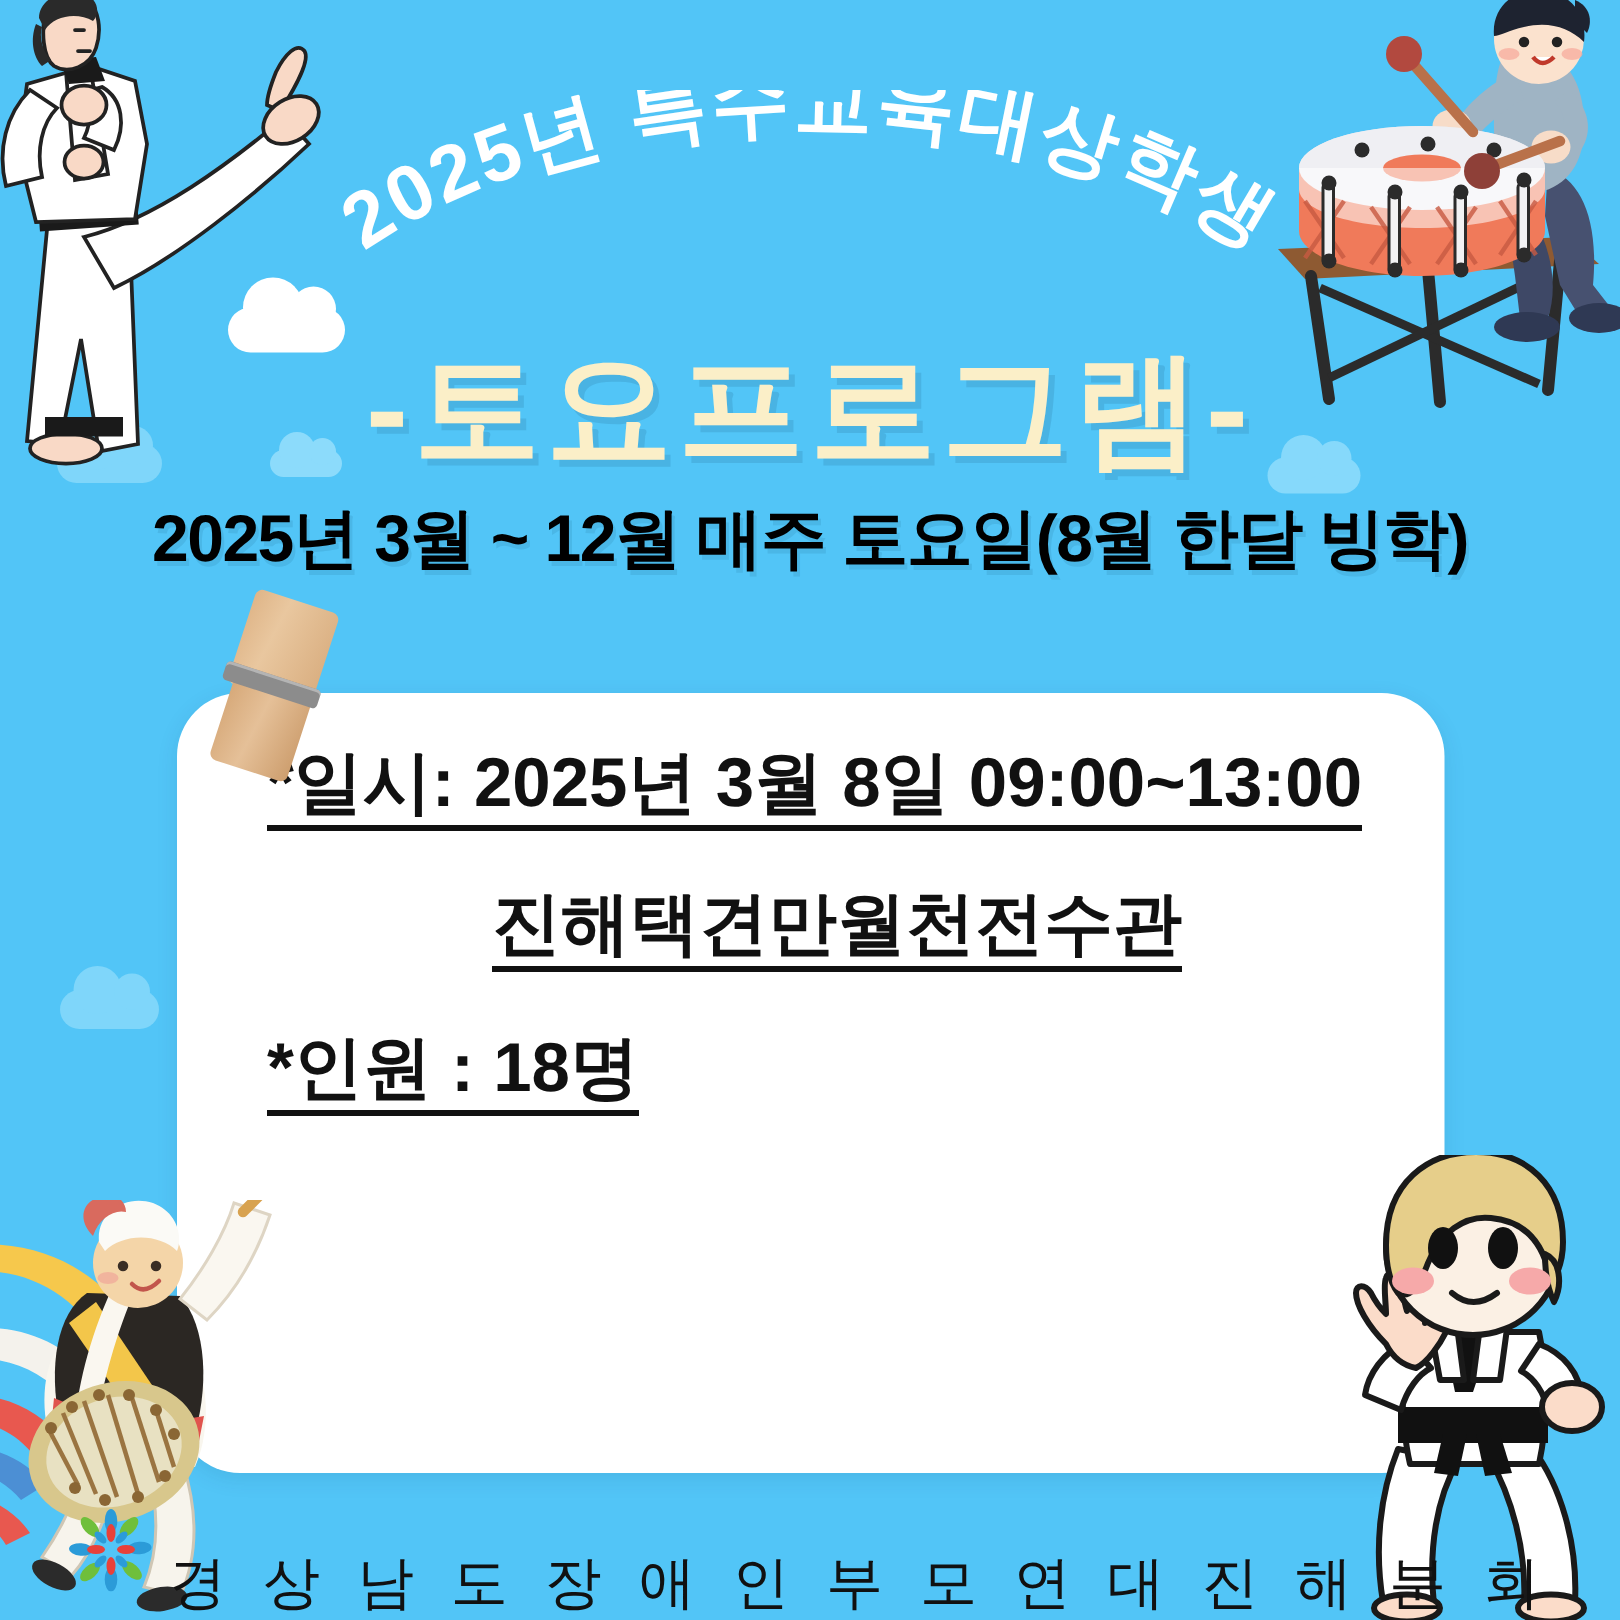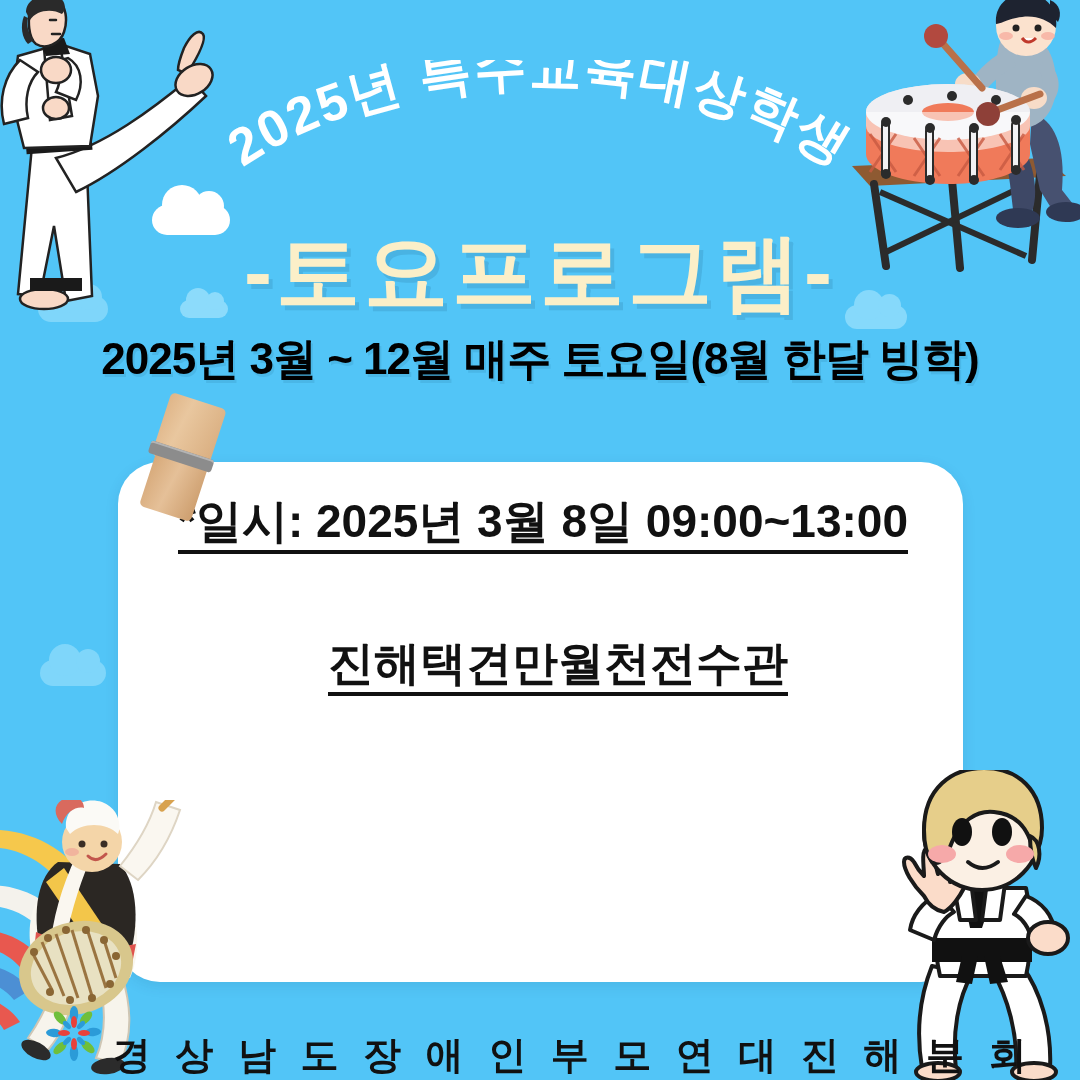--- a/index.html
+++ b/index.html
@@ -76,21 +76,21 @@
     font-size:46px;font-weight:bold;color:#111111;
     line-height:1.0;
     margin:0 0 6px 0;
     white-space:nowrap;
   }
   .line .u{
     border-bottom:4px solid #111111;
     padding-bottom:6px;
     display:inline-block;
   }
-  .indent{padding-left:150px;margin-top:48px;}
+  .indent{padding-left:150px;}
   .gap-sm{height:16px;}
   .gap-md{height:34px;}
 
   
   #clothespin{
     position:absolute;left:152px;top:398px;
     width:58px;height:118px;
     transform:rotate(18deg);
     transform-origin:50% 50%;
   }
@@ -110,21 +110,21 @@
 
   
   #footer{
     position:absolute;left:0;top:985px;width:1080px;
     text-align:center;
     white-space:nowrap;
   }
   #footer-logo{display:inline-block;vertical-align:middle;width:56px;height:56px;margin-right:6px;}
   #footer-text{
     display:inline-block;vertical-align:middle;
-    font-size:38px;font-weight:bold;color:#111111;
+    font-size:38px;font-weight:normal;color:#111111;
     letter-spacing:7px;
     margin-top:45px;
   }
 
   
   .illus{position:absolute;}
   #ill-tkd-kick{left:-6px;top:-4px;width:240px;height:320px;}
   #ill-drummer{left:840px;top:-6px;width:250px;height:280px;}
   #ill-nongak{left:-20px;top:800px;width:250px;height:290px;}
   #ill-tkd-kid{left:890px;top:770px;width:200px;height:312px;}
@@ -256,20 +256,23 @@
     <div id="card-inner">
       <div class="line">
         <span class="u">*일시: 2025년 3월 8일 09:00~13:00</span>
       </div>
       <div class="gap-sm"></div>
       <div class="gap-sm"></div>
       <div class="line indent">
         <span class="u">진해택견만월천전수관</span>
       </div>
       <div class="gap-md"></div>
+      <div class="line">
+        <span class="u">*인원 : 18명</span>
+      </div>
       <div class="gap-md"></div>
     </div>
   </div>
 
   <div id="clothespin">
     <div class="jaw top"></div>
     <div class="jaw bot"></div>
     <div class="spring"></div>
   </div>
 

